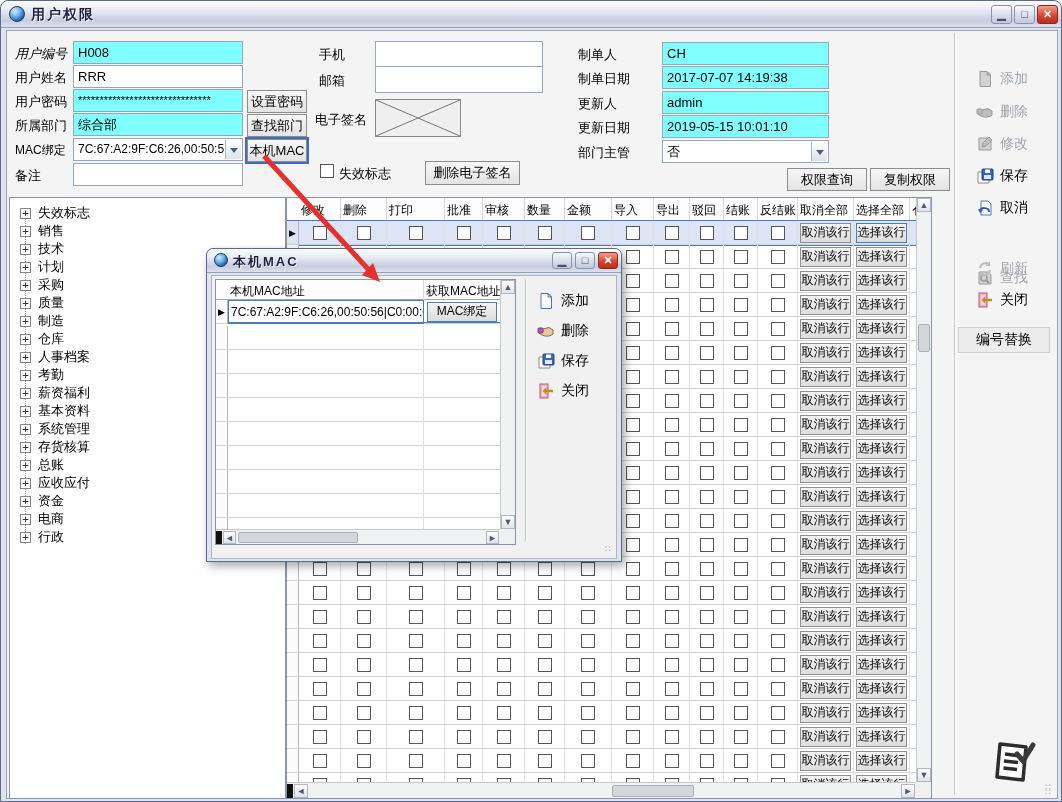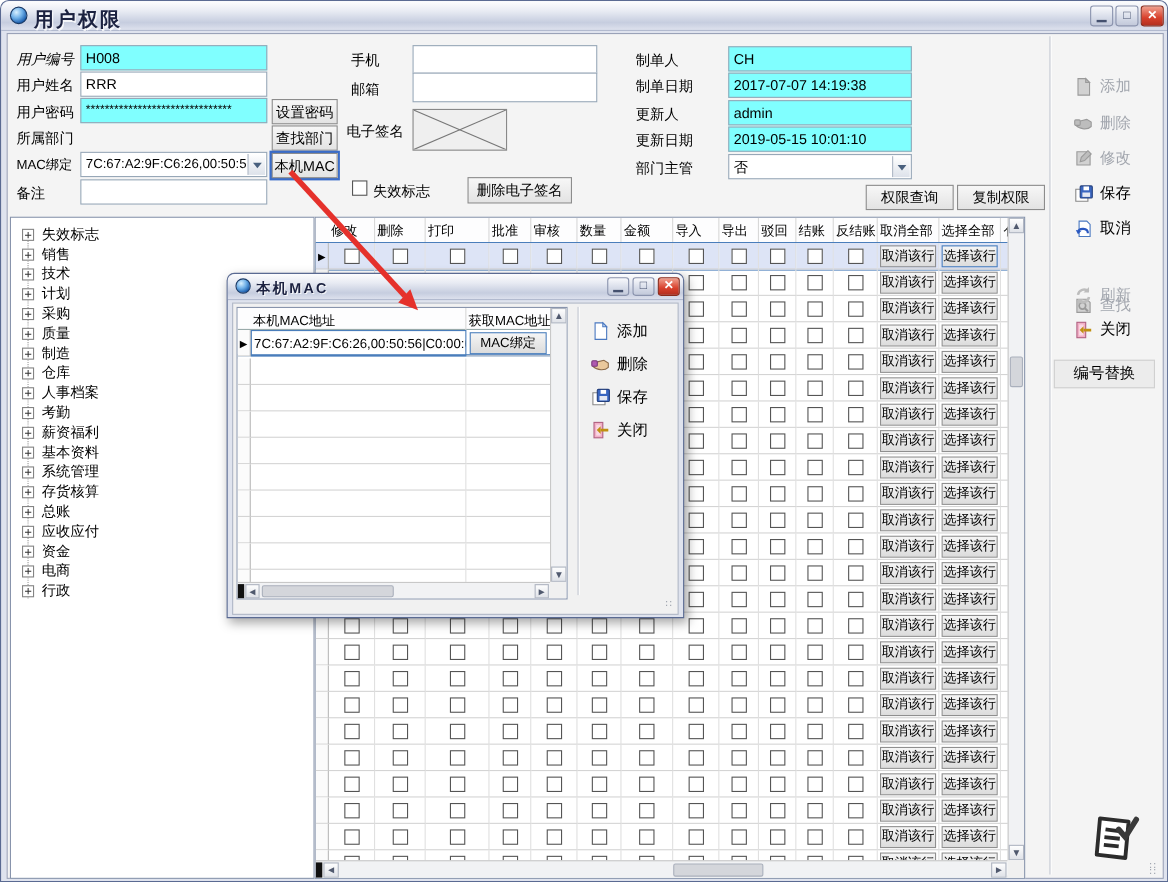--- a/index.html
+++ b/index.html
@@ -6,21 +6,21 @@
   *{box-sizing:border-box;}
   .win{position:relative;width:1062px;height:802px;font-family:"Liberation Sans",sans-serif;
        background:#dfe3ee;border:1px solid #5a6a92;border-radius:8px 8px 0 0;overflow:hidden;}
   
   .titlebar{position:absolute;left:0;top:0;right:0;height:27px;border-radius:8px 8px 0 0;
     background:linear-gradient(180deg,#fdfdfe 0%,#e8ebf3 35%,#c6cddf 75%,#dde1ed 100%);
     border-bottom:1px solid #96a0bc;}
   .globe{position:absolute;width:16px;height:16px;border-radius:50%;
     background:radial-gradient(circle at 35% 30%,#d8f0ff,#6fb0e8 40%,#1d5fae 75%,#0a3a78);
     border:1px solid #1a3a66;}
-  .titletext{position:absolute;left:30px;top:5px;font-size:18px;font-weight:bold;color:#1c2240;
+  .titletext{position:absolute;left:30px;top:5px;font-size:14px;font-weight:bold;color:#1c2240;
     text-shadow:1px 1px 0 rgba(255,255,255,.8);letter-spacing:2px;}
   .winbtn{position:absolute;top:4px;width:21px;height:19px;border-radius:3px;
     background:linear-gradient(#f8f9fc,#d6dbe8 60%,#c2c9da);border:1px solid #8a93ad;
     color:#44506e;font-size:11px;text-align:center;line-height:17px;font-weight:bold;}
   .winbtn.close{background:linear-gradient(#f0a08e,#d8402c 60%,#b33020);color:#fff;border-color:#8a2a1a;}
   
   .client{position:absolute;left:5px;top:29px;width:1052px;height:769px;background:#f4f4f4;
     border:1px solid #9aa2b8;}
   .lbl{position:absolute;font-size:13px;color:#000;white-space:nowrap;}
   .fld{position:absolute;height:23px;border:1px solid #97a7b7;background:#fff;font-size:13px;
@@ -94,20 +94,21 @@
   <div class="client"></div>
 
   <span class="lbl" style="left:14px;top:44px;font-style:italic;">用户编号</span>
   <div class="fld cyan" style="left:72px;top:40px;width:170px;">H008</div>
   <span class="lbl" style="left:14px;top:68px;">用户姓名</span>
   <div class="fld" style="left:72px;top:64px;width:170px;">RRR</div>
   <span class="lbl" style="left:14px;top:92px;">用户密码</span>
   <div class="fld cyan" style="left:72px;top:88px;width:170px;font-size:11px;letter-spacing:0;">*******************************</div>
   <div class="btn" style="left:246px;top:89px;width:60px;height:23px;">设置密码</div>
   <span class="lbl" style="left:14px;top:116px;">所属部门</span>
+  <div class="fld cyan" style="left:72px;top:112px;width:170px;">综合部</div>
   <div class="btn" style="left:246px;top:113px;width:60px;height:23px;">查找部门</div>
   <span class="lbl" style="left:14px;top:141px;font-size:12px;">MAC绑定</span>
   <div class="fld" style="left:72px;top:137px;width:170px;padding-right:18px;font-size:12px;">
     <span>7C:67:A2:9F:C6:26,00:50:5</span>
     <span class="carrow"></span>
   </div>
   <div class="btn focusring" style="left:246px;top:138px;width:60px;height:23px;">本机MAC</div>
   <span class="lbl" style="left:14px;top:166px;">备注</span>
   <div class="fld" style="left:72px;top:162px;width:170px;"></div>
 

